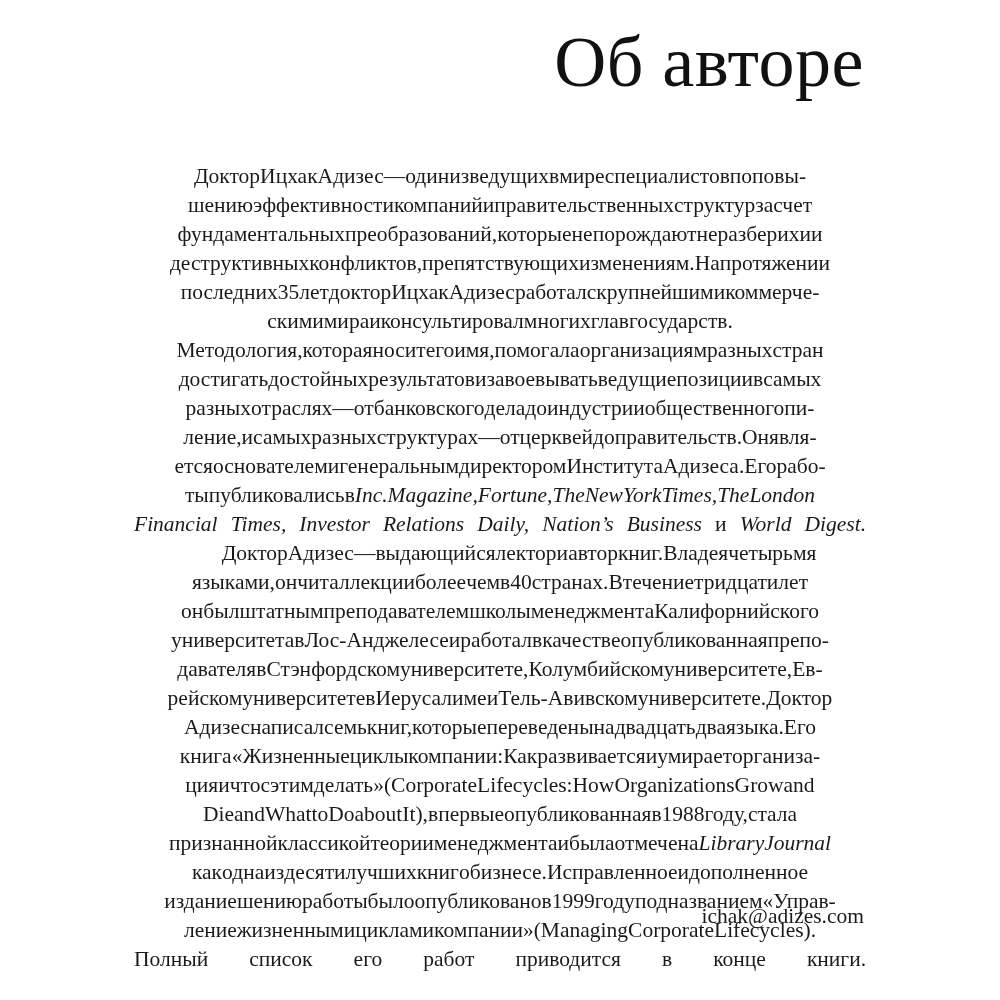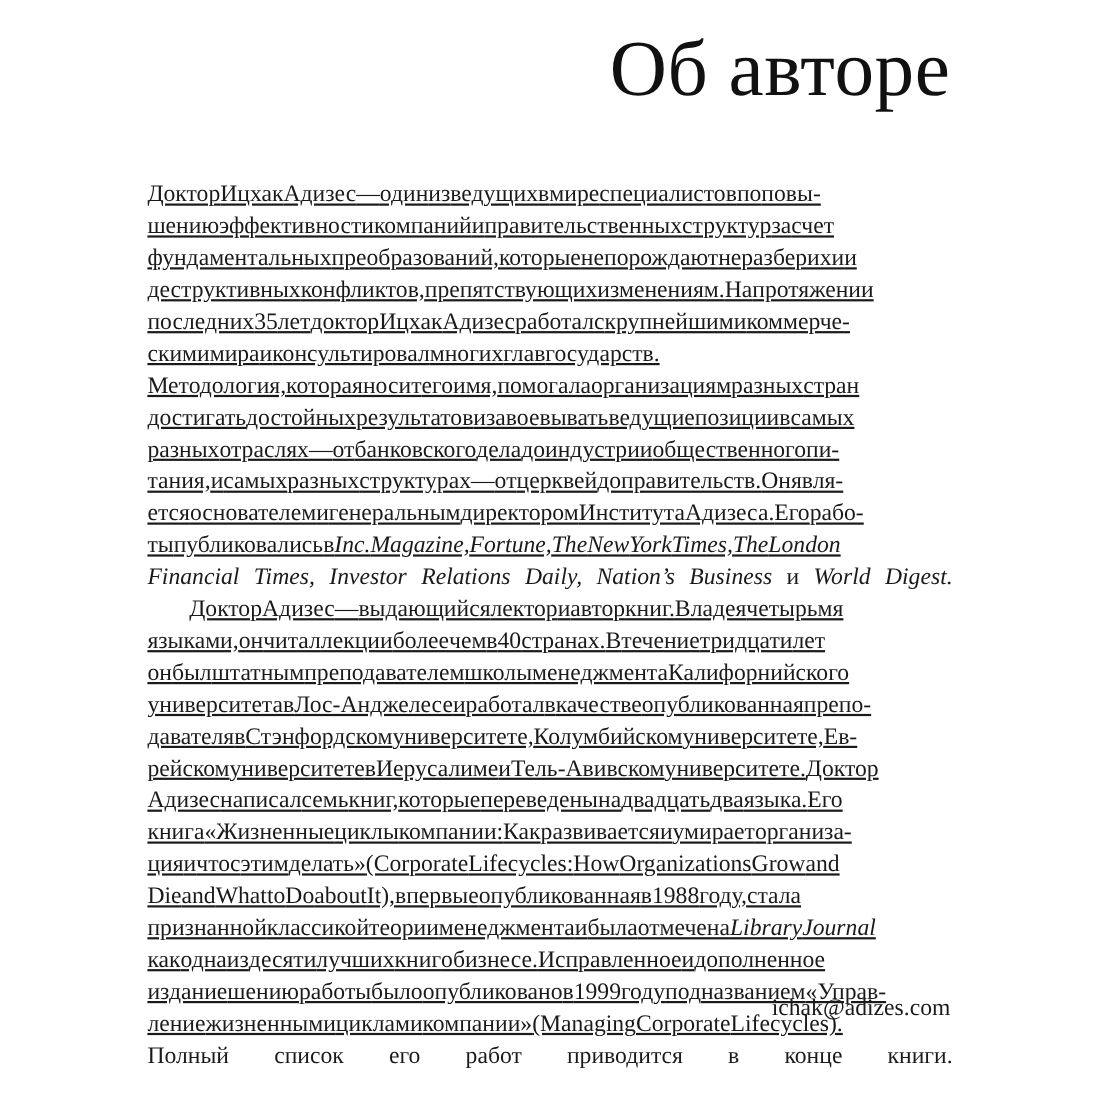--- a/index.html
+++ b/index.html
@@ -4,21 +4,21 @@
 <style>
   html, body { margin: 0; padding: 0; background: #ffffff; }
   body { width: 1000px; height: 1000px; position: relative; overflow: hidden; color: #1a1a1a; font-family: "Liberation Serif", "DejaVu Serif", serif; }
   .title { position: absolute; right: 136px; top: 22px; font-size: 72px; line-height: 80px; font-weight: normal; margin: 0; letter-spacing: 0.5px; color: #111; }
   .body-text { position: absolute; left: 134px; top: 162px; width: 732px; font-size: 21.5px; }
   .line { display: block; height: 29px; line-height: 29px; text-align: justify; text-align-last: justify; white-space: nowrap; overflow: visible; }
   .line.indent { padding-left: 38px; }
   .line span { white-space: normal; }
   .seg-it { font-style: italic; }
   .email { position: absolute; right: 136px; top: 902px; font-size: 21.5px; line-height: 29px; color: #1a1a1a; }
-  .jline { display: flex; justify-content: flex-start; text-decoration: underline; }
+  .jline { display: flex; justify-content: center; }
 </style>
 </head>
 <body>
 
 <h1 class="title">Об авторе</h1>
 
 <div class="body-text" id="bio">
     <div>
       <div class="line">
         <div class="jline">
@@ -129,21 +129,21 @@
           <span>банковского</span>
           <span>дела</span>
           <span>до</span>
           <span>индустрии</span>
           <span>общественного</span>
           <span>пи-</span>
         </div>
       </div>
       <div class="line">
         <div class="jline">
-          <span>тания,</span>
+          <span>ление,</span>
           <span>и</span>
           <span>самых</span>
           <span>разных</span>
           <span>структурах</span>
           <span>—</span>
           <span>от</span>
           <span>церквей</span>
           <span>до</span>
           <span>правительств.</span>
           <span>Он</span>

